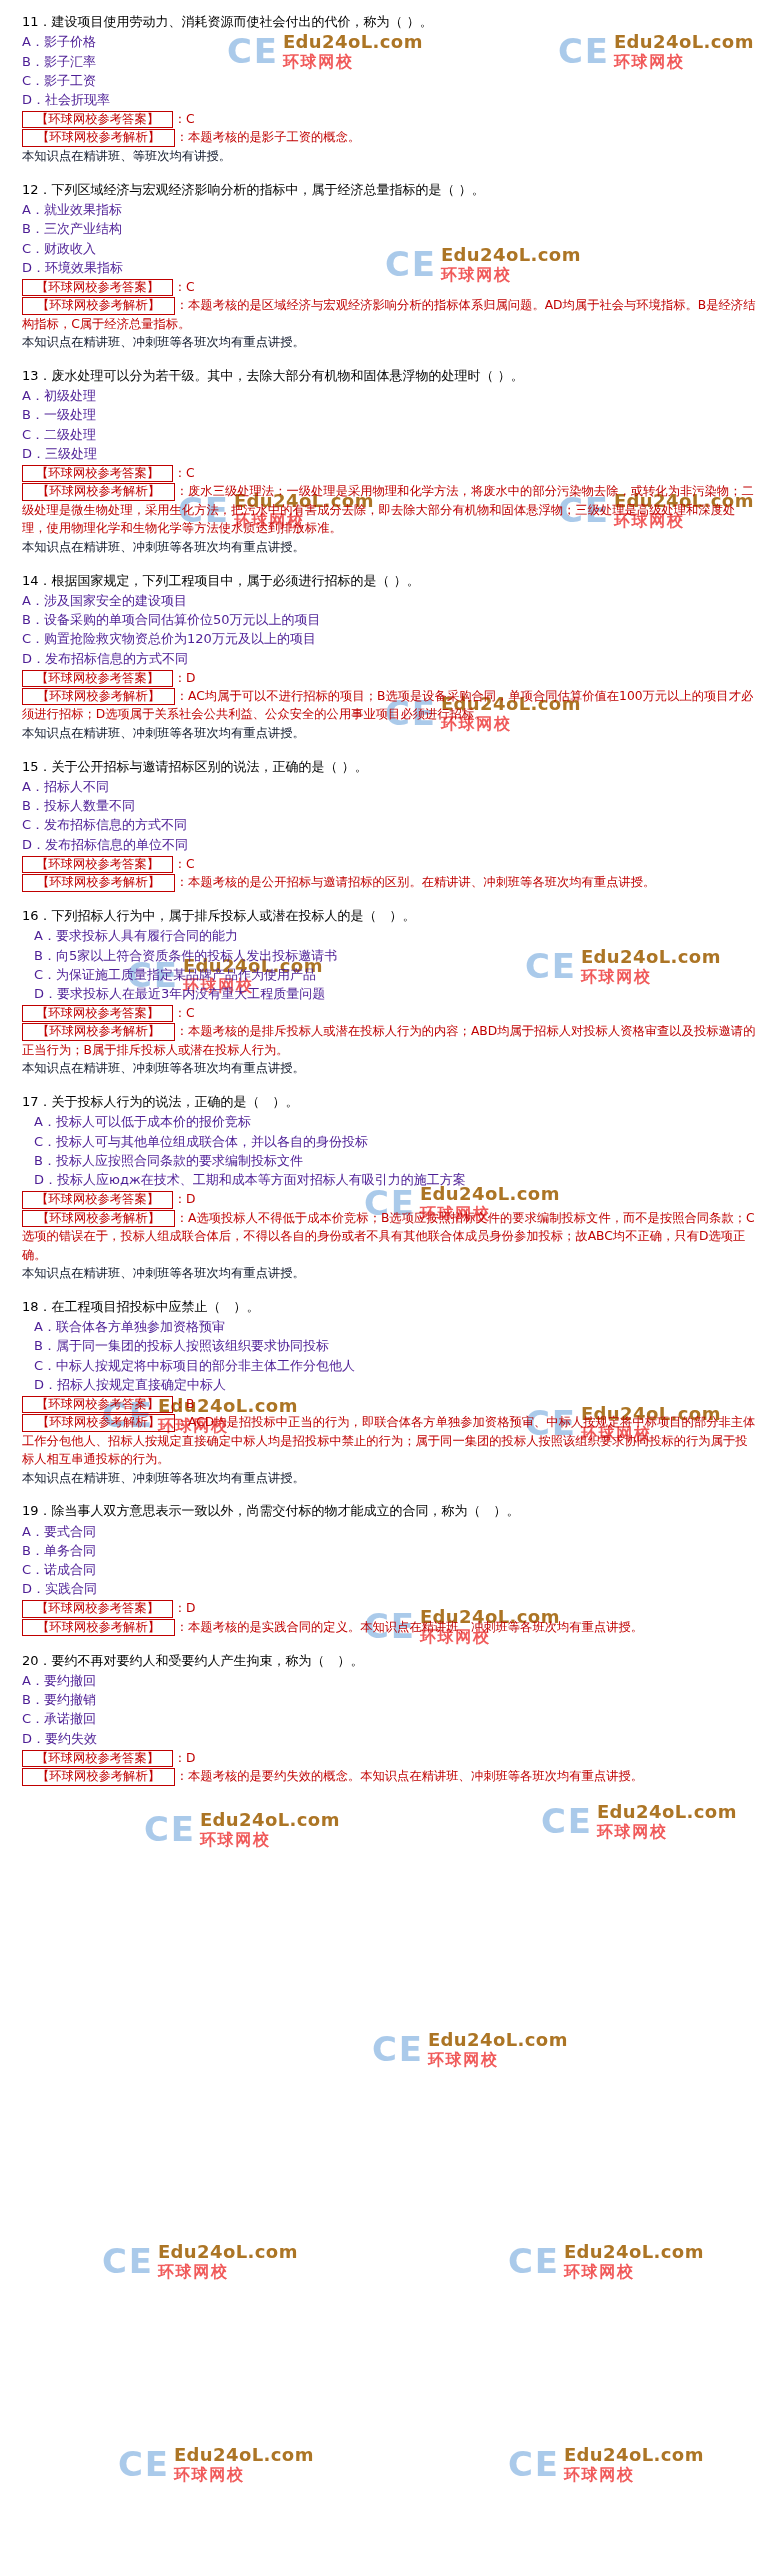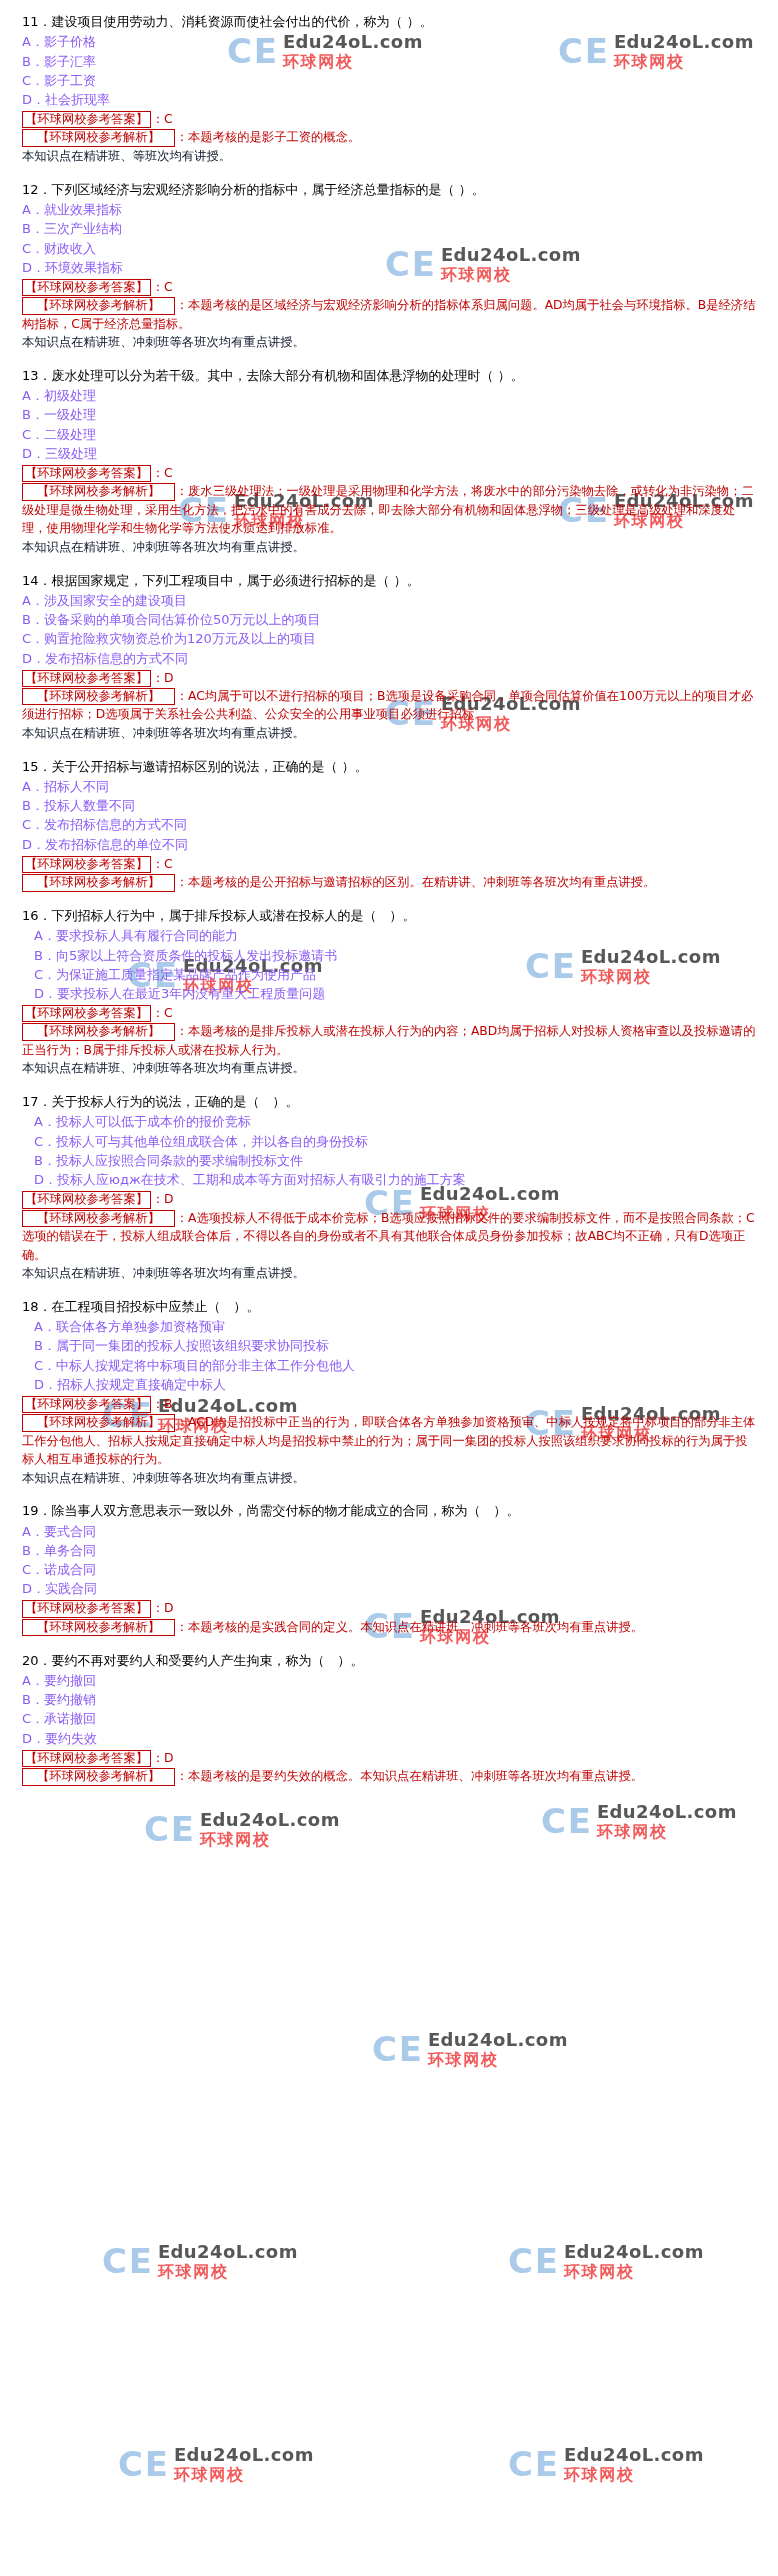--- a/index.html
+++ b/index.html
@@ -29,32 +29,32 @@
   .q-stem {
     font-size: 13px;
     line-height: 1.5;
     color: #000;
     margin-bottom: 0.8px;
     font-weight: normal;
   }
   .q-opt {
     font-size: 13px;
     line-height: 1.48;
-    color: #8b5cf6;
+    color: #4c1d95;
     white-space: pre-wrap;
   }
   .ans-line {
     font-size: 12.3px;
     line-height: 1.5;
     color: #c00000;
     margin-top: 0.8px;
   }
   .ans-line .tagbox {
     border: 0.8px solid #c00000;
-    padding: 0 2px;
+    padding: 0 13px;
     display: inline-block;
     line-height: 1.25;
     margin-right: 0.8px;
   }
   .exp-line {
     font-size: 12.3px;
     line-height: 1.5;
     color: #c00000;
   }
   .exp-line .tagbox {
@@ -96,21 +96,21 @@
     line-height: 30px;
     font-family: "DejaVu Sans", sans-serif;
   }
   .wm .lg-c { margin-right: 1.7px; }
   .wm .txtwrap {
     display: flex;
     flex-direction: column;
     justify-content: center;
   }
   .wm .t1 {
-    color: #404040;
+    color: #a16207;
     font-size: 18px;
     font-weight: bold;
     letter-spacing: 0.4px;
     line-height: 1.1;
     font-family: "DejaVu Sans", sans-serif;
   }
   .wm .t2 {
     color: #ef4444;
     font-size: 16px;
     font-weight: bold;

